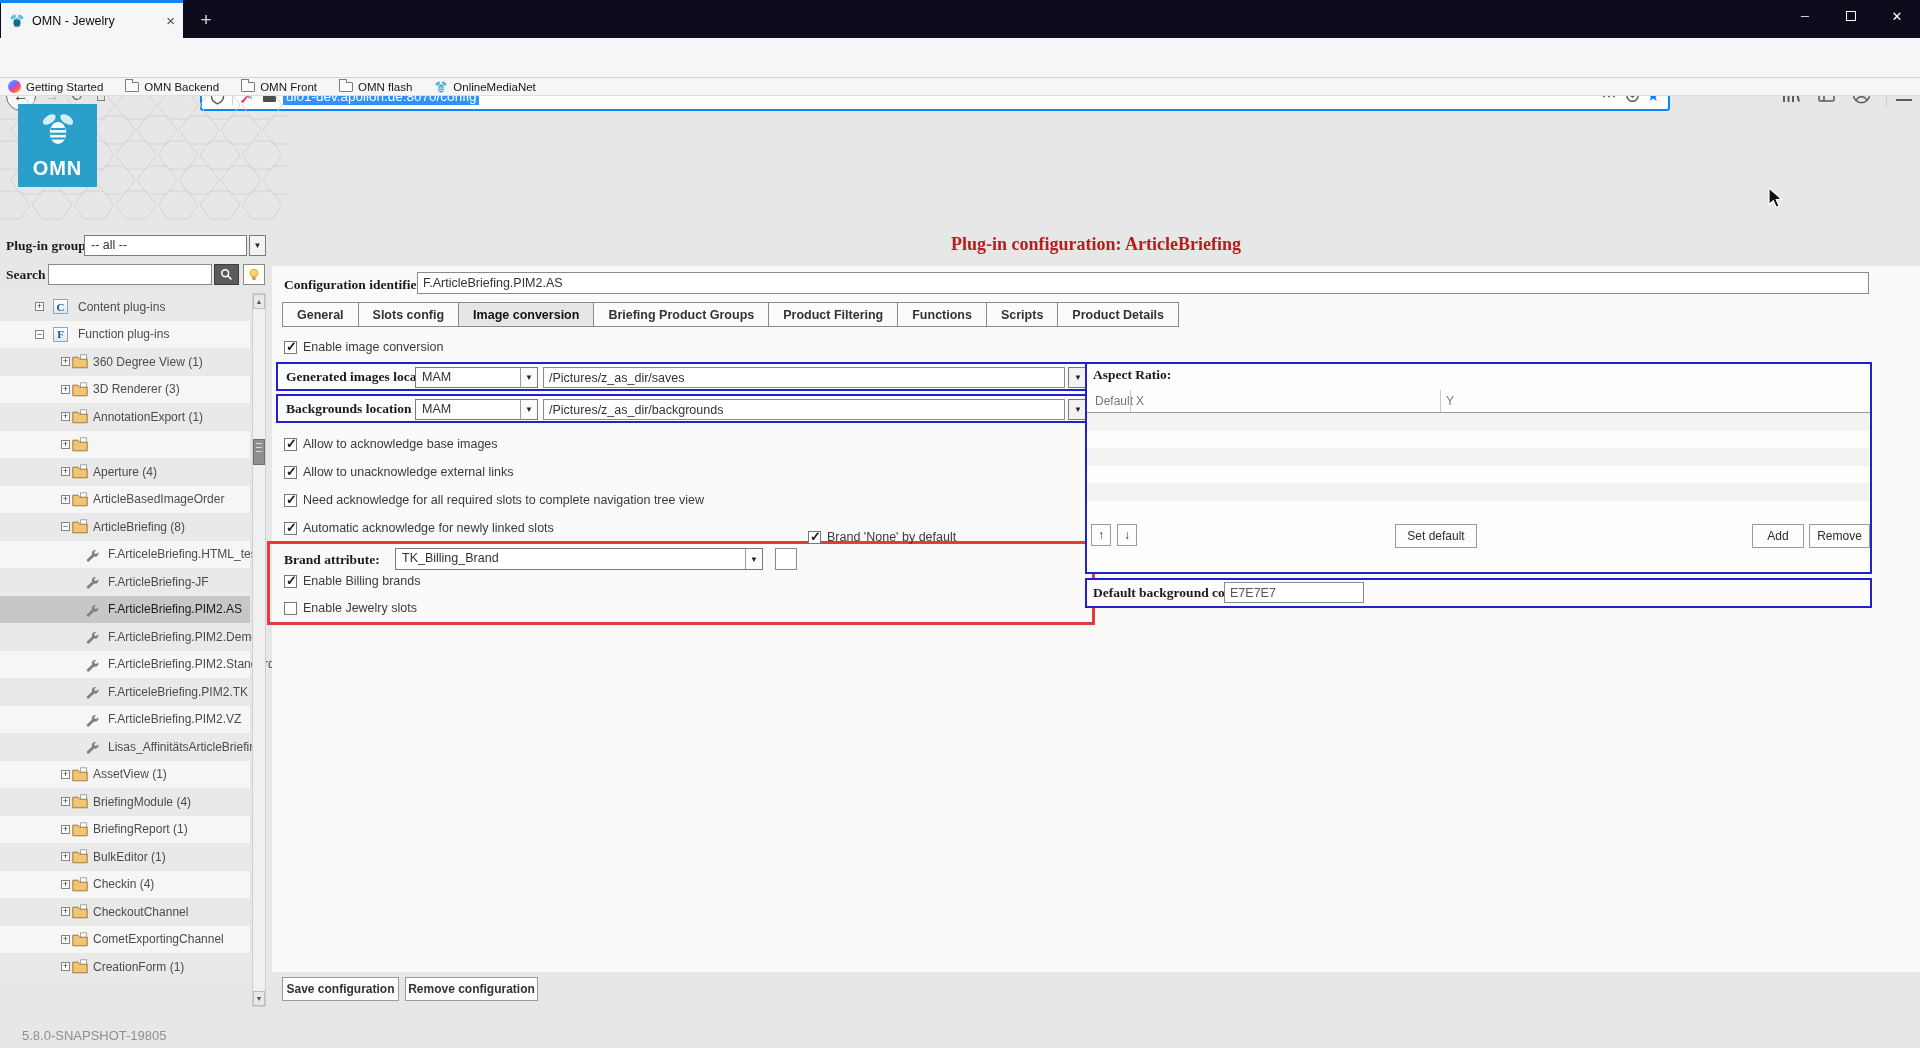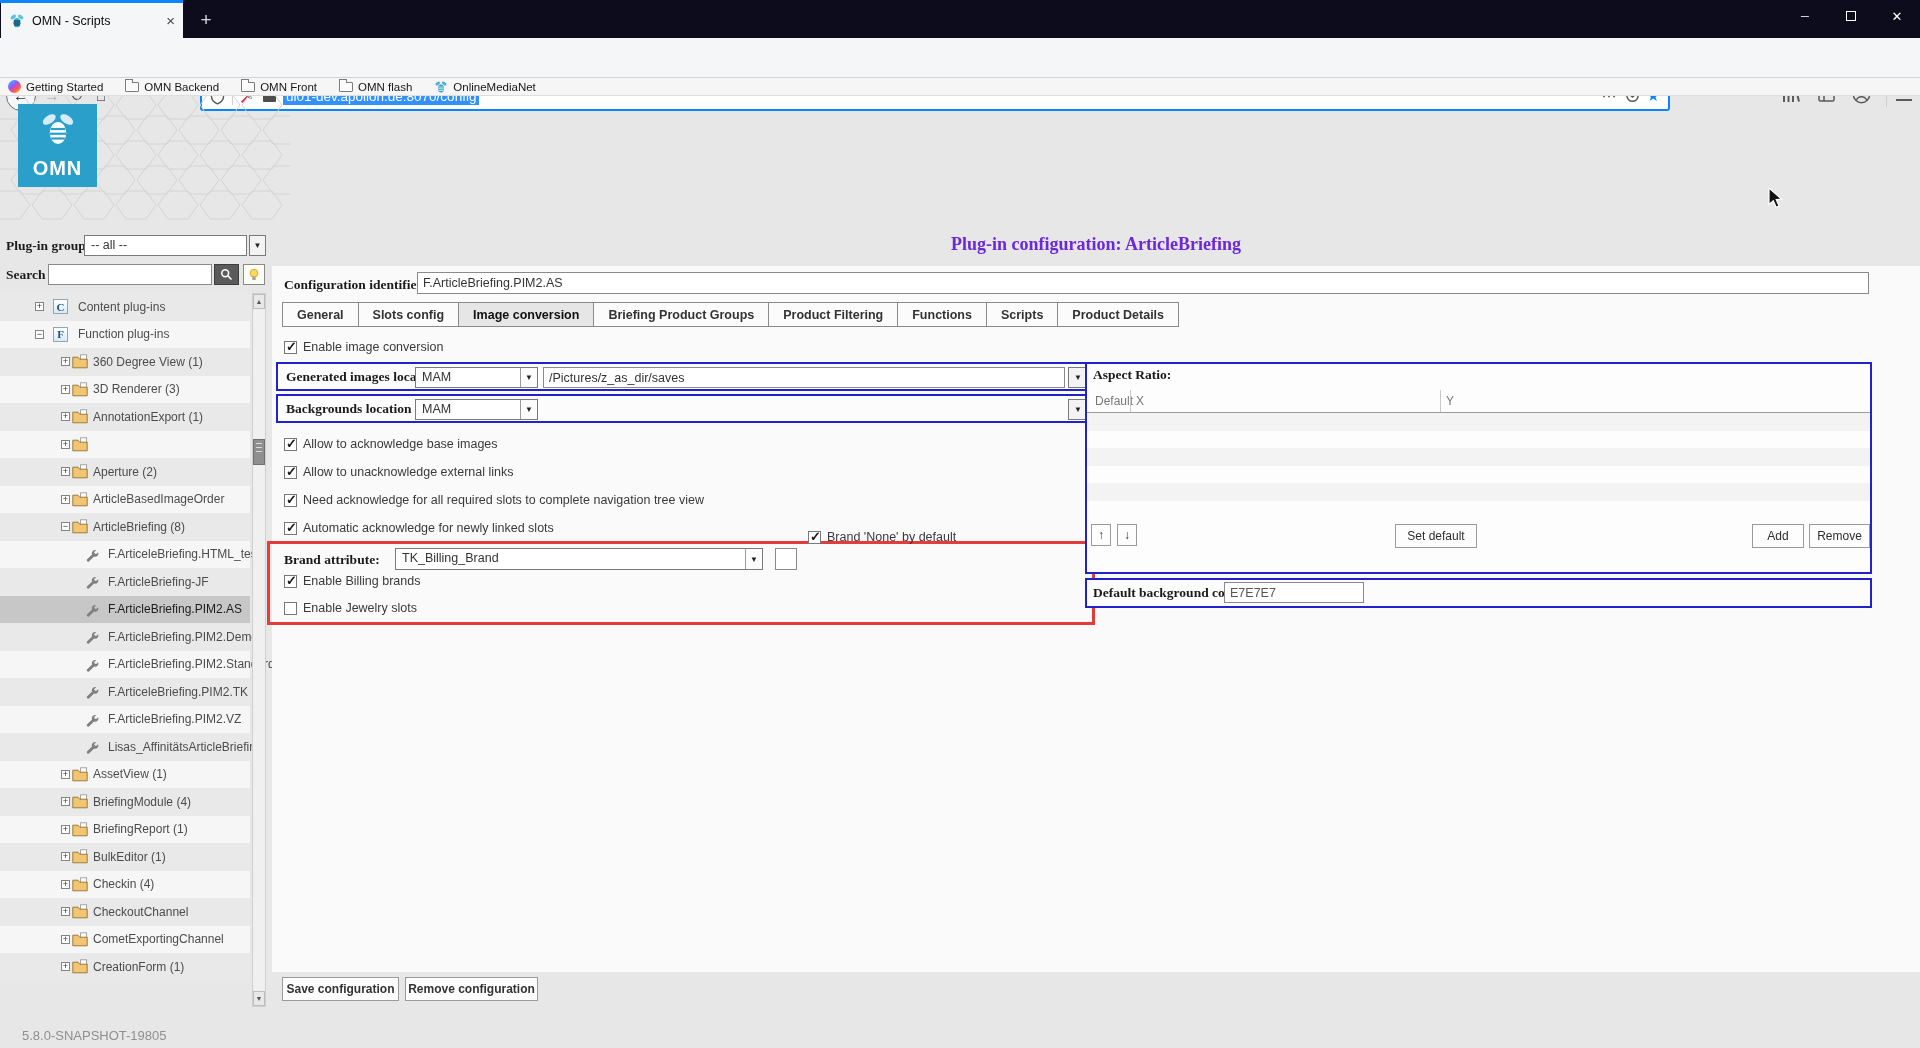--- a/index.html
+++ b/index.html
@@ -79,21 +79,21 @@
   .tlabel{position:absolute}
   .sbar{position:absolute;left:252px;top:293px;width:14px;height:714px;background:#f0f0f0;border:1px solid #cfcfcf}
   .sbtn{position:absolute;left:0;width:12px;height:15px;background:#e8e8e8;border:1px solid #bdbdbd;
     font-size:7px;color:#555;text-align:center;line-height:14px}
   .sthumb{position:absolute;left:0;width:12px;height:26px;background:#8f8f8f;border:1px solid #6f6f6f}
   .sthumb i{display:block;height:1px;background:#d9d9d9;margin:3px 2px 0}
 
   
   .mainpanel{position:absolute;left:272px;top:266px;width:1648px;height:706px;background:#fafafa}
   .pagetitle{position:absolute;left:272px;top:234px;width:1648px;text-align:center;
-    font-family:"Liberation Serif",serif;font-weight:bold;font-size:18px;color:#6d28d9}
+    font-family:"Liberation Serif",serif;font-weight:bold;font-size:18px;color:#b91c1c}
   .tabs{position:absolute;left:283px;top:302px;display:flex}
   .tab{height:25px;border:1px solid #8a8a8a;margin-left:-1px;background:#fbfbfb;display:flex;
     align-items:center;padding:0 14px;font-size:12.5px;font-weight:bold;color:#333}
   .tab.active{background:#e6e6e6;color:#111}
   .cbrow{position:absolute;display:flex;align-items:center;gap:6px}
   .cb{width:13px;height:13px;border:1px solid #777;background:#fff;position:relative;flex:none}
   .cb.checked::after{content:"✓";position:absolute;left:1px;top:-3px;font-size:13px;font-weight:bold;color:#1a1a1a}
   .cbl{font-size:12.5px;color:#3a3a3a;white-space:nowrap}
   .bluerow{position:absolute;border:2px solid #2222cc;background:#fcfcfc}
   .redbox{position:absolute;left:267px;top:541px;width:828px;height:84px;border:3px solid #e23c3c}
@@ -124,21 +124,21 @@
  <ellipse cx="17.5" cy="6" rx="4.6" ry="2.6" transform="rotate(35 17.5 6)" opacity=".8"></ellipse>
  <ellipse cx="12" cy="14.5" rx="5.2" ry="7"></ellipse>
             </g>
  <g stroke="#0c0c1d" stroke-width="1.4">
               <line x1="7.3" y1="12" x2="16.7" y2="12"></line>
  <line x1="6.9" y1="15" x2="17.1" y2="15"></line>
               <line x1="7.7" y1="18" x2="16.3" y2="18"></line>
             </g>
           </svg>
         </span>
-      <span class="ttl">OMN - Scripts</span>
+      <span class="ttl">OMN - Jewelry</span>
       <span class="tclose">×</span>
     </div>
     <div class="newtab">+</div>
     <div class="winctl">
       <div style="font-size:11px">─</div>
       <div>
           <span class="maxbox"></span>
         </div>
       <div style="font-size:13px">✕</div>
     </div>
@@ -369,21 +369,21 @@
         <span class="tlabel" style="left: 93px; margin-top: 41px;">AnnotationTool (3)</span>
       </div>
       <div class="trow even" style="top: 165px;">
         <div class="exp" style="left: 61px; top: 9px;">+</div>
         <span class="tico" style="left: 72px; top: 6px;">
           <svg width="16" height="15" viewBox="0 0 16 15">
             <rect x="8.6" y="0.8" width="6" height="8" fill="#fff" stroke="#9a9a9a" stroke-width="0.9"></rect>
             <path d="M0.8 3.2h5.2l1.6 2h7.6v8.6H0.8z" fill="#f2c572" stroke="#93702c" stroke-width="0.9"></path>
           </svg>
         </span>
-        <span class="tlabel" style="left: 93px;">Aperture (2)</span>
+        <span class="tlabel" style="left: 93px;">Aperture (4)</span>
       </div>
       <div class="trow odd" style="top: 192.5px;">
         <div class="exp" style="left: 61px; top: 9px;">+</div>
         <span class="tico" style="left: 72px; top: 6px;">
           <svg width="16" height="15" viewBox="0 0 16 15">
             <rect x="8.6" y="0.8" width="6" height="8" fill="#fff" stroke="#9a9a9a" stroke-width="0.9"></rect>
             <path d="M0.8 3.2h5.2l1.6 2h7.6v8.6H0.8z" fill="#f2c572" stroke="#93702c" stroke-width="0.9"></path>
           </svg>
         </span>
         <span class="tlabel" style="left: 93px;">ArticleBasedImageOrder</span>
@@ -584,20 +584,21 @@
     <input class="inp" style="position: absolute; left: 265px; top: 3px; width: 522px; height: 21px;" value="/Pictures/z_as_dir/saves">
     <div class="sqbtn" style="position:absolute;left:790px;top:3px;width:20px;height:21px">▼</div>
   </div>
 
   <div class="bluerow" style="left:276px;top:394px;width:816px;height:29px">
     <span class="slabel" style="position:absolute;left:8px;top:5px">Backgrounds location</span>
     <div class="sel" style="position:absolute;left:137px;top:3px;width:123px;height:21px">
       <span class="val">MAM</span>
       <span class="arr">▼</span>
     </div>
+    <input class="inp" style="position: absolute; left: 265px; top: 3px; width: 522px; height: 21px;" value="/Pictures/z_as_dir/backgrounds">
     <div class="sqbtn" style="position:absolute;left:790px;top:3px;width:20px;height:21px">▼</div>
   </div>
 
   <div id="optlist">
       <div class="cbrow" style="left: 284px; top: 437px;">
         <span class="cb checked"></span>
         <span class="cbl">Allow to acknowledge base images</span>
       </div>
       <div class="cbrow" style="left: 284px; top: 465px;">
         <span class="cb checked"></span>

